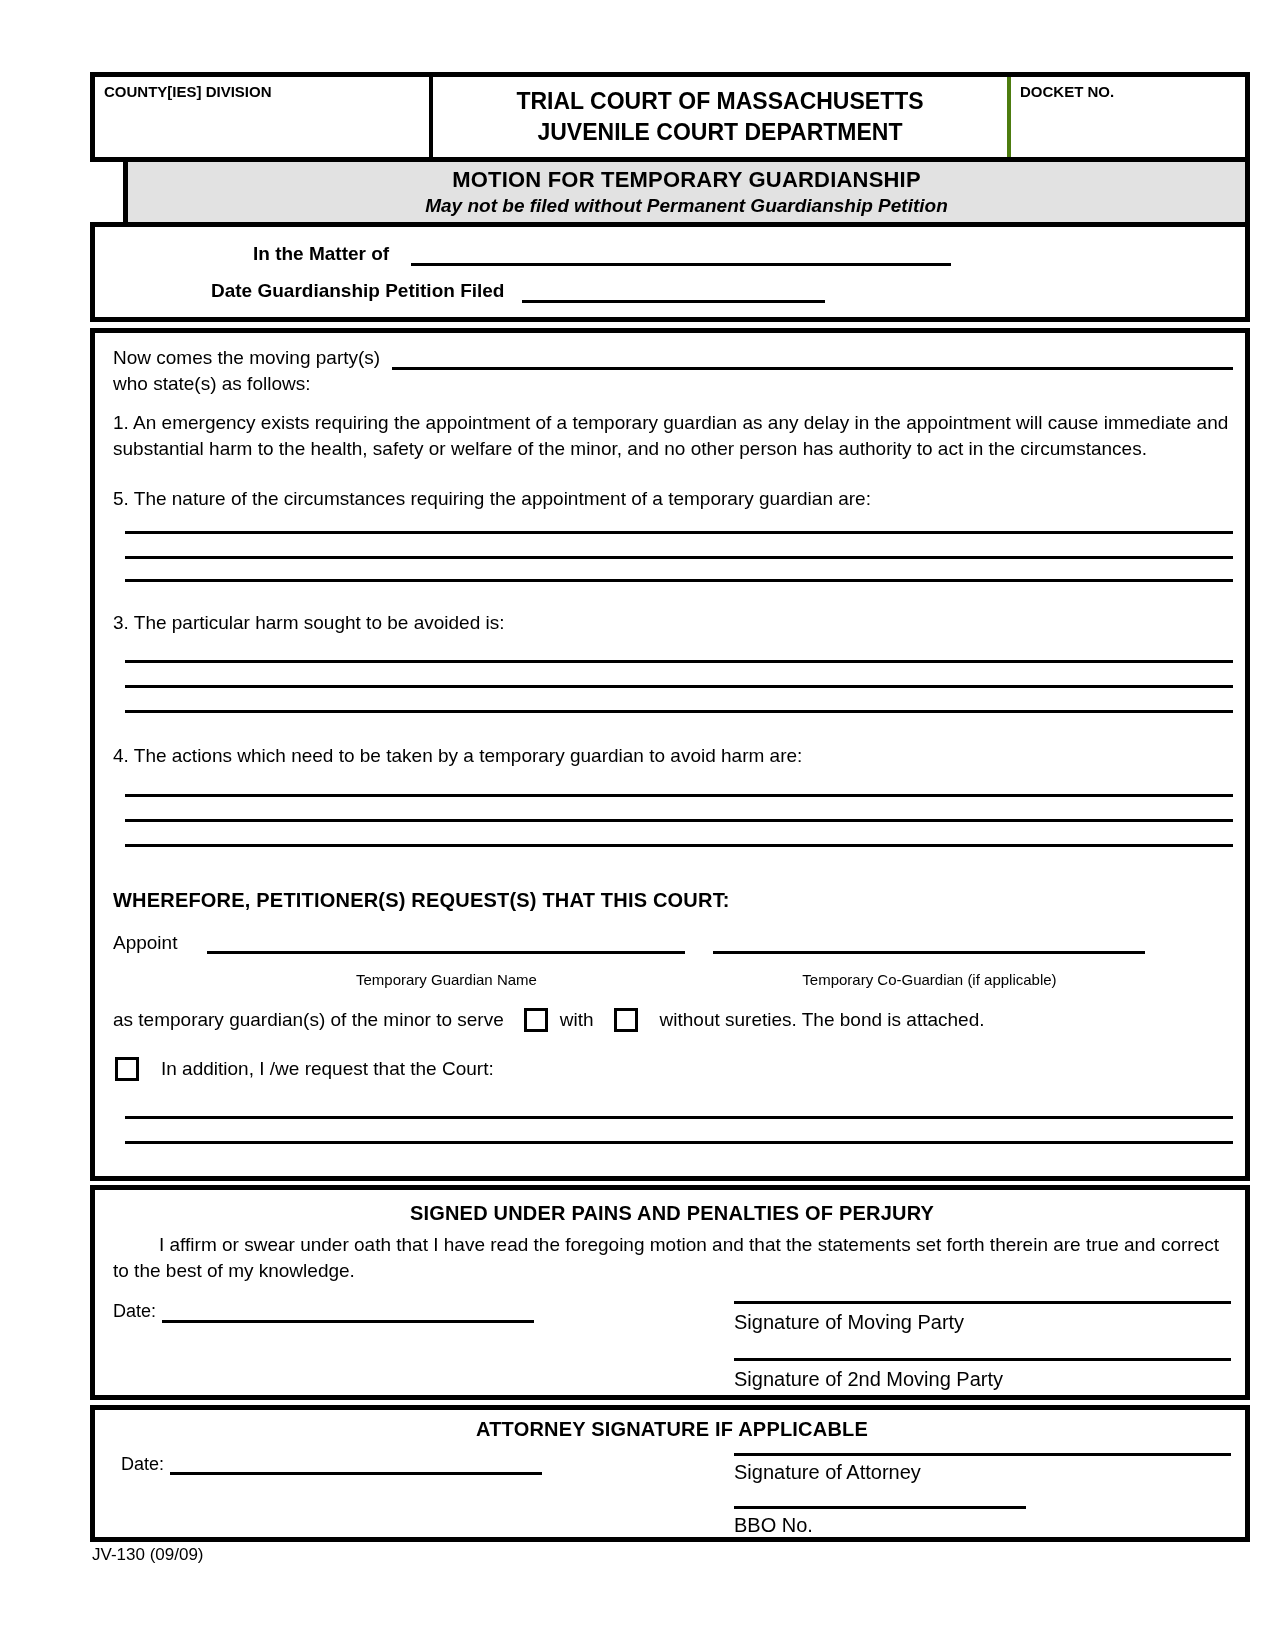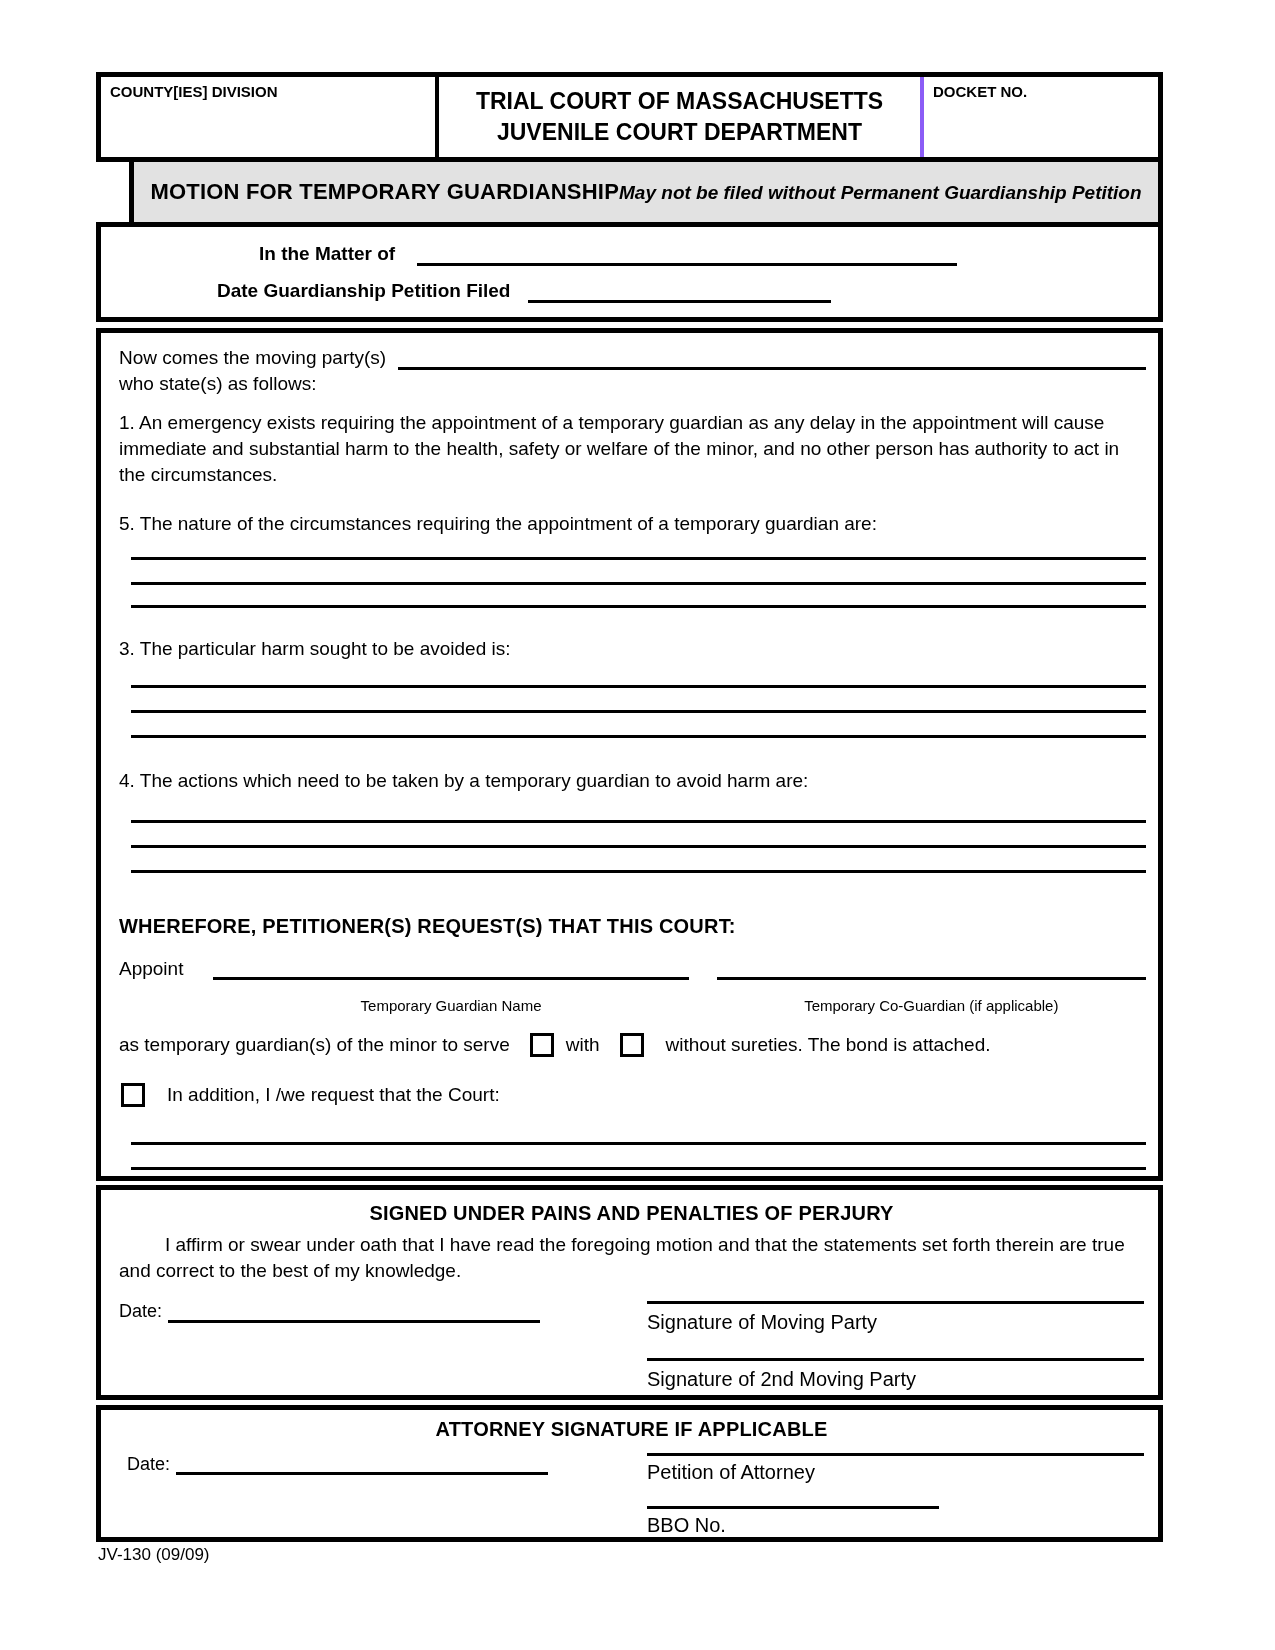--- a/index.html
+++ b/index.html
@@ -5,40 +5,40 @@
   * { margin:0; padding:0; box-sizing:border-box; }
   body { background:#ffffff; }
   .page {
     position:relative;
     width:1275px; height:1650px;
     background:#ffffff;
     color:#000;
     font-family:"Liberation Sans", sans-serif;
     overflow:hidden;
   }
-  .form { position:absolute; left:96px; top:72px; width:1067px; }
+  .form { position:absolute; left:90px; top:72px; width:1160px; }
 
   .box { border:5px solid #000; background:#fff; }
 
   
   .header-box { display:flex; height:90px; }
   .hcell { padding:6px 9px; }
   .hcell-county { width:338px; border-right:4px solid #000; font-size:15px; font-weight:bold; }
   .hcell-court {
-    flex:1; border-right:4px solid #8b5cf6;
+    flex:1; border-right:4px solid #4d7c0f;
     display:flex; flex-direction:column; align-items:center;
     padding-top:9px; font-weight:bold; font-size:23px; line-height:1.35;
     text-align:center;
   }
   .hcell-docket { width:234px; font-size:15px; font-weight:bold; }
 
   
   .title-bar {
     margin-top:-5px; height:70px; background:#e2e2e2;
-    display:flex; flex-direction:row; align-items:center; justify-content:center;
+    display:flex; flex-direction:column; align-items:center; justify-content:center;
     text-align:center;
     margin-left:33px;
   }
   .title-main { font-size:22px; font-weight:bold; letter-spacing:.2px; }
   .title-sub  { font-size:19px; font-weight:bold; font-style:italic; margin-top:2px; }
 
   
   .matter-box { margin-top:-5px; height:100px; padding:15px 14px 0 18px; }
   .labelline { display:flex; align-items:center; font-size:19px; }
   .lab-b { font-weight:bold; white-space:nowrap; }
@@ -212,21 +212,21 @@
       <div class="sig-grid">
         <div class="sig-left">
           <div class="date-row">
             <span>Date:</span>
             <div class="wline"></div>
           </div>
         </div>
         <div class="sig-right">
           <div class="pad-top"></div>
           <div class="sigline"></div>
-          <div class="sig-caption">Petition of Attorney</div>
+          <div class="sig-caption">Signature of Attorney</div>
           <div class="sigline sig-block2 bbo-line"></div>
           <div class="sig-caption">BBO No.</div>
         </div>
       </div>
     </div>
 
     <div class="footer">JV-130 (09/09)</div>
   </div>
 </div>
 

